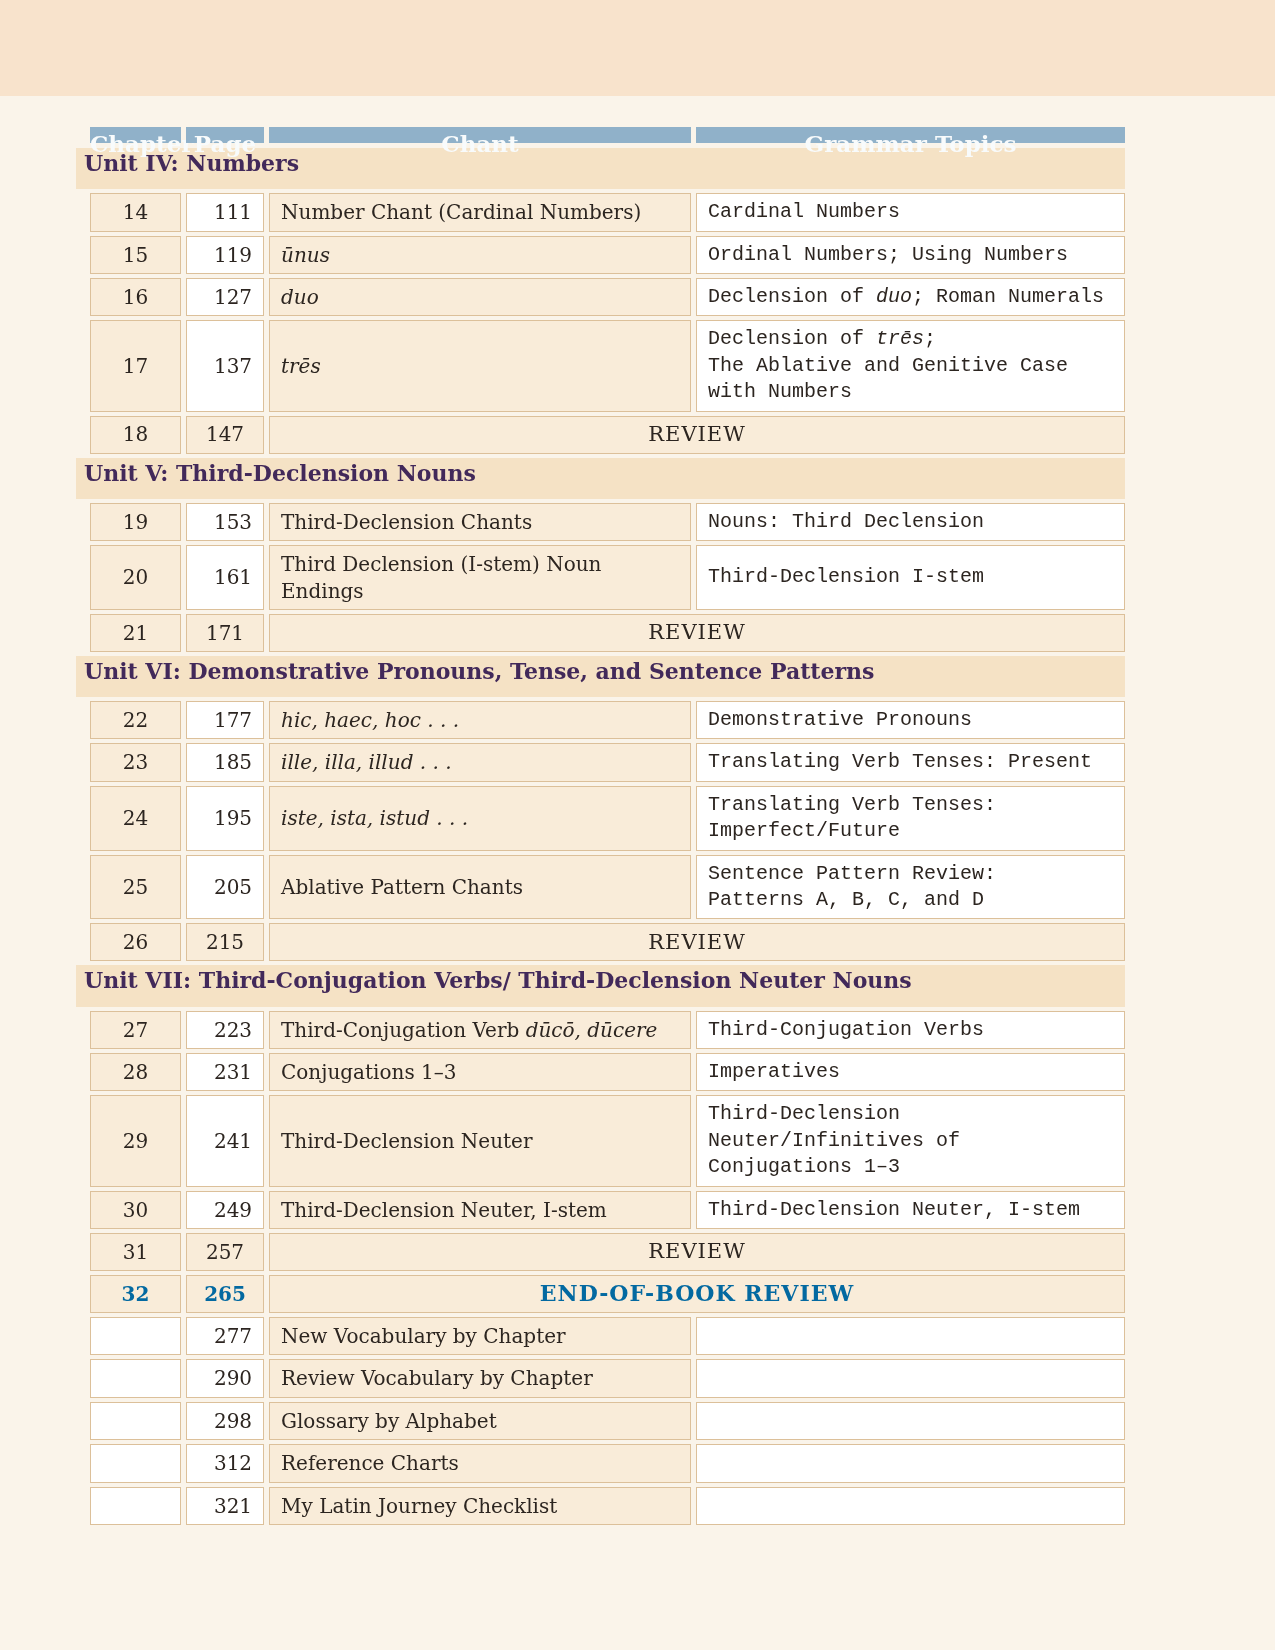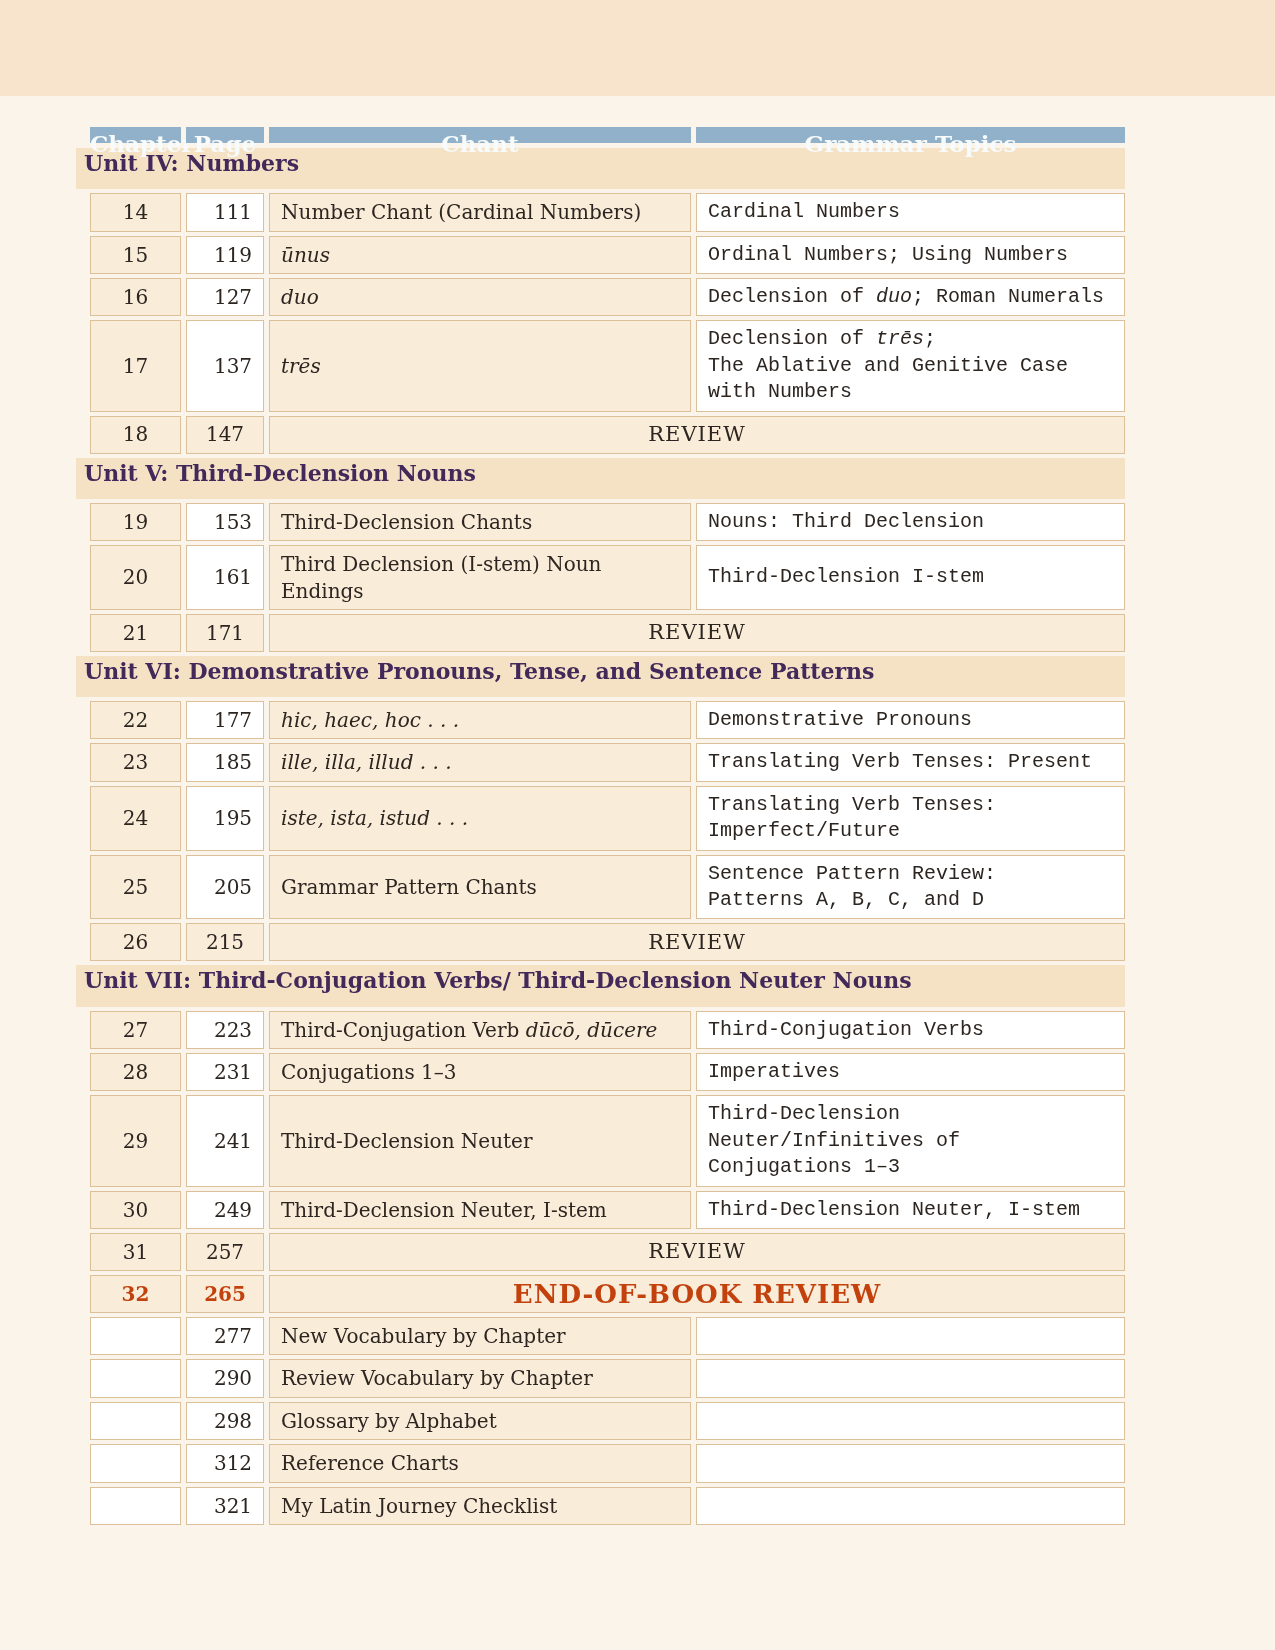--- a/index.html
+++ b/index.html
@@ -67,22 +67,22 @@
   }
   .cell .txt { display: block; }
   .beige { background: #f9ecd9; }
   .white { background: #ffffff; padding-left: 16px; }
   .c-chapter { width: 91px;  justify-content: center; min-height: 38px; }
   .c-page    { width: 78px;  justify-content: center; min-height: 38px; }
   .c-chant   { width: 422px; padding: 5px 11px; min-height: 38px; }
   .c-grammar { width: 429px; padding: 5px 11px; min-height: 38px; font-family: Liberation Mono, monospace; }
   .c-merged  { width: 856px; justify-content: center; min-height: 38px; }
   .c-merged .txt { text-align: left; letter-spacing: 1px; font-size: 21px; }
-  .row.endreview .cell { color: #c2410c; font-weight: bold; }
-  .row.endreview .c-merged .txt { font-size: 26px; }
+  .row.endreview .cell { color: #0369a1; font-weight: bold; }
+  .row.endreview .c-merged .txt { font-size: 22px; }
   .row.backmatter .cell { min-height: 36px; }
   i { font-style: italic; }
 </style>
 </head>
 <body>
 
 <div class="top-band"></div>
 
 <div class="toc">
   <div class="header-row">
@@ -244,21 +244,21 @@
         </div>
       </div>
       <div class="row normal">
         <div class="cell c-chapter beige">
           <span class="txt">25</span>
         </div>
         <div class="cell c-page white">
           <span class="txt">205</span>
         </div>
         <div class="cell c-chant beige">
-          <span class="txt"><span>Grammar Pattern Chants</span></span>
+          <span class="txt"><span>Ablative Pattern Chants</span></span>
         </div>
         <div class="cell c-grammar white">
           <span class="txt"><span>Sentence Pattern Review:</span><br><span>Patterns A, B, C, and D</span></span>
         </div>
       </div>
       <div class="row review">
         <div class="cell c-chapter beige">
           <span class="txt">26</span>
         </div>
         <div class="cell c-page beige">

